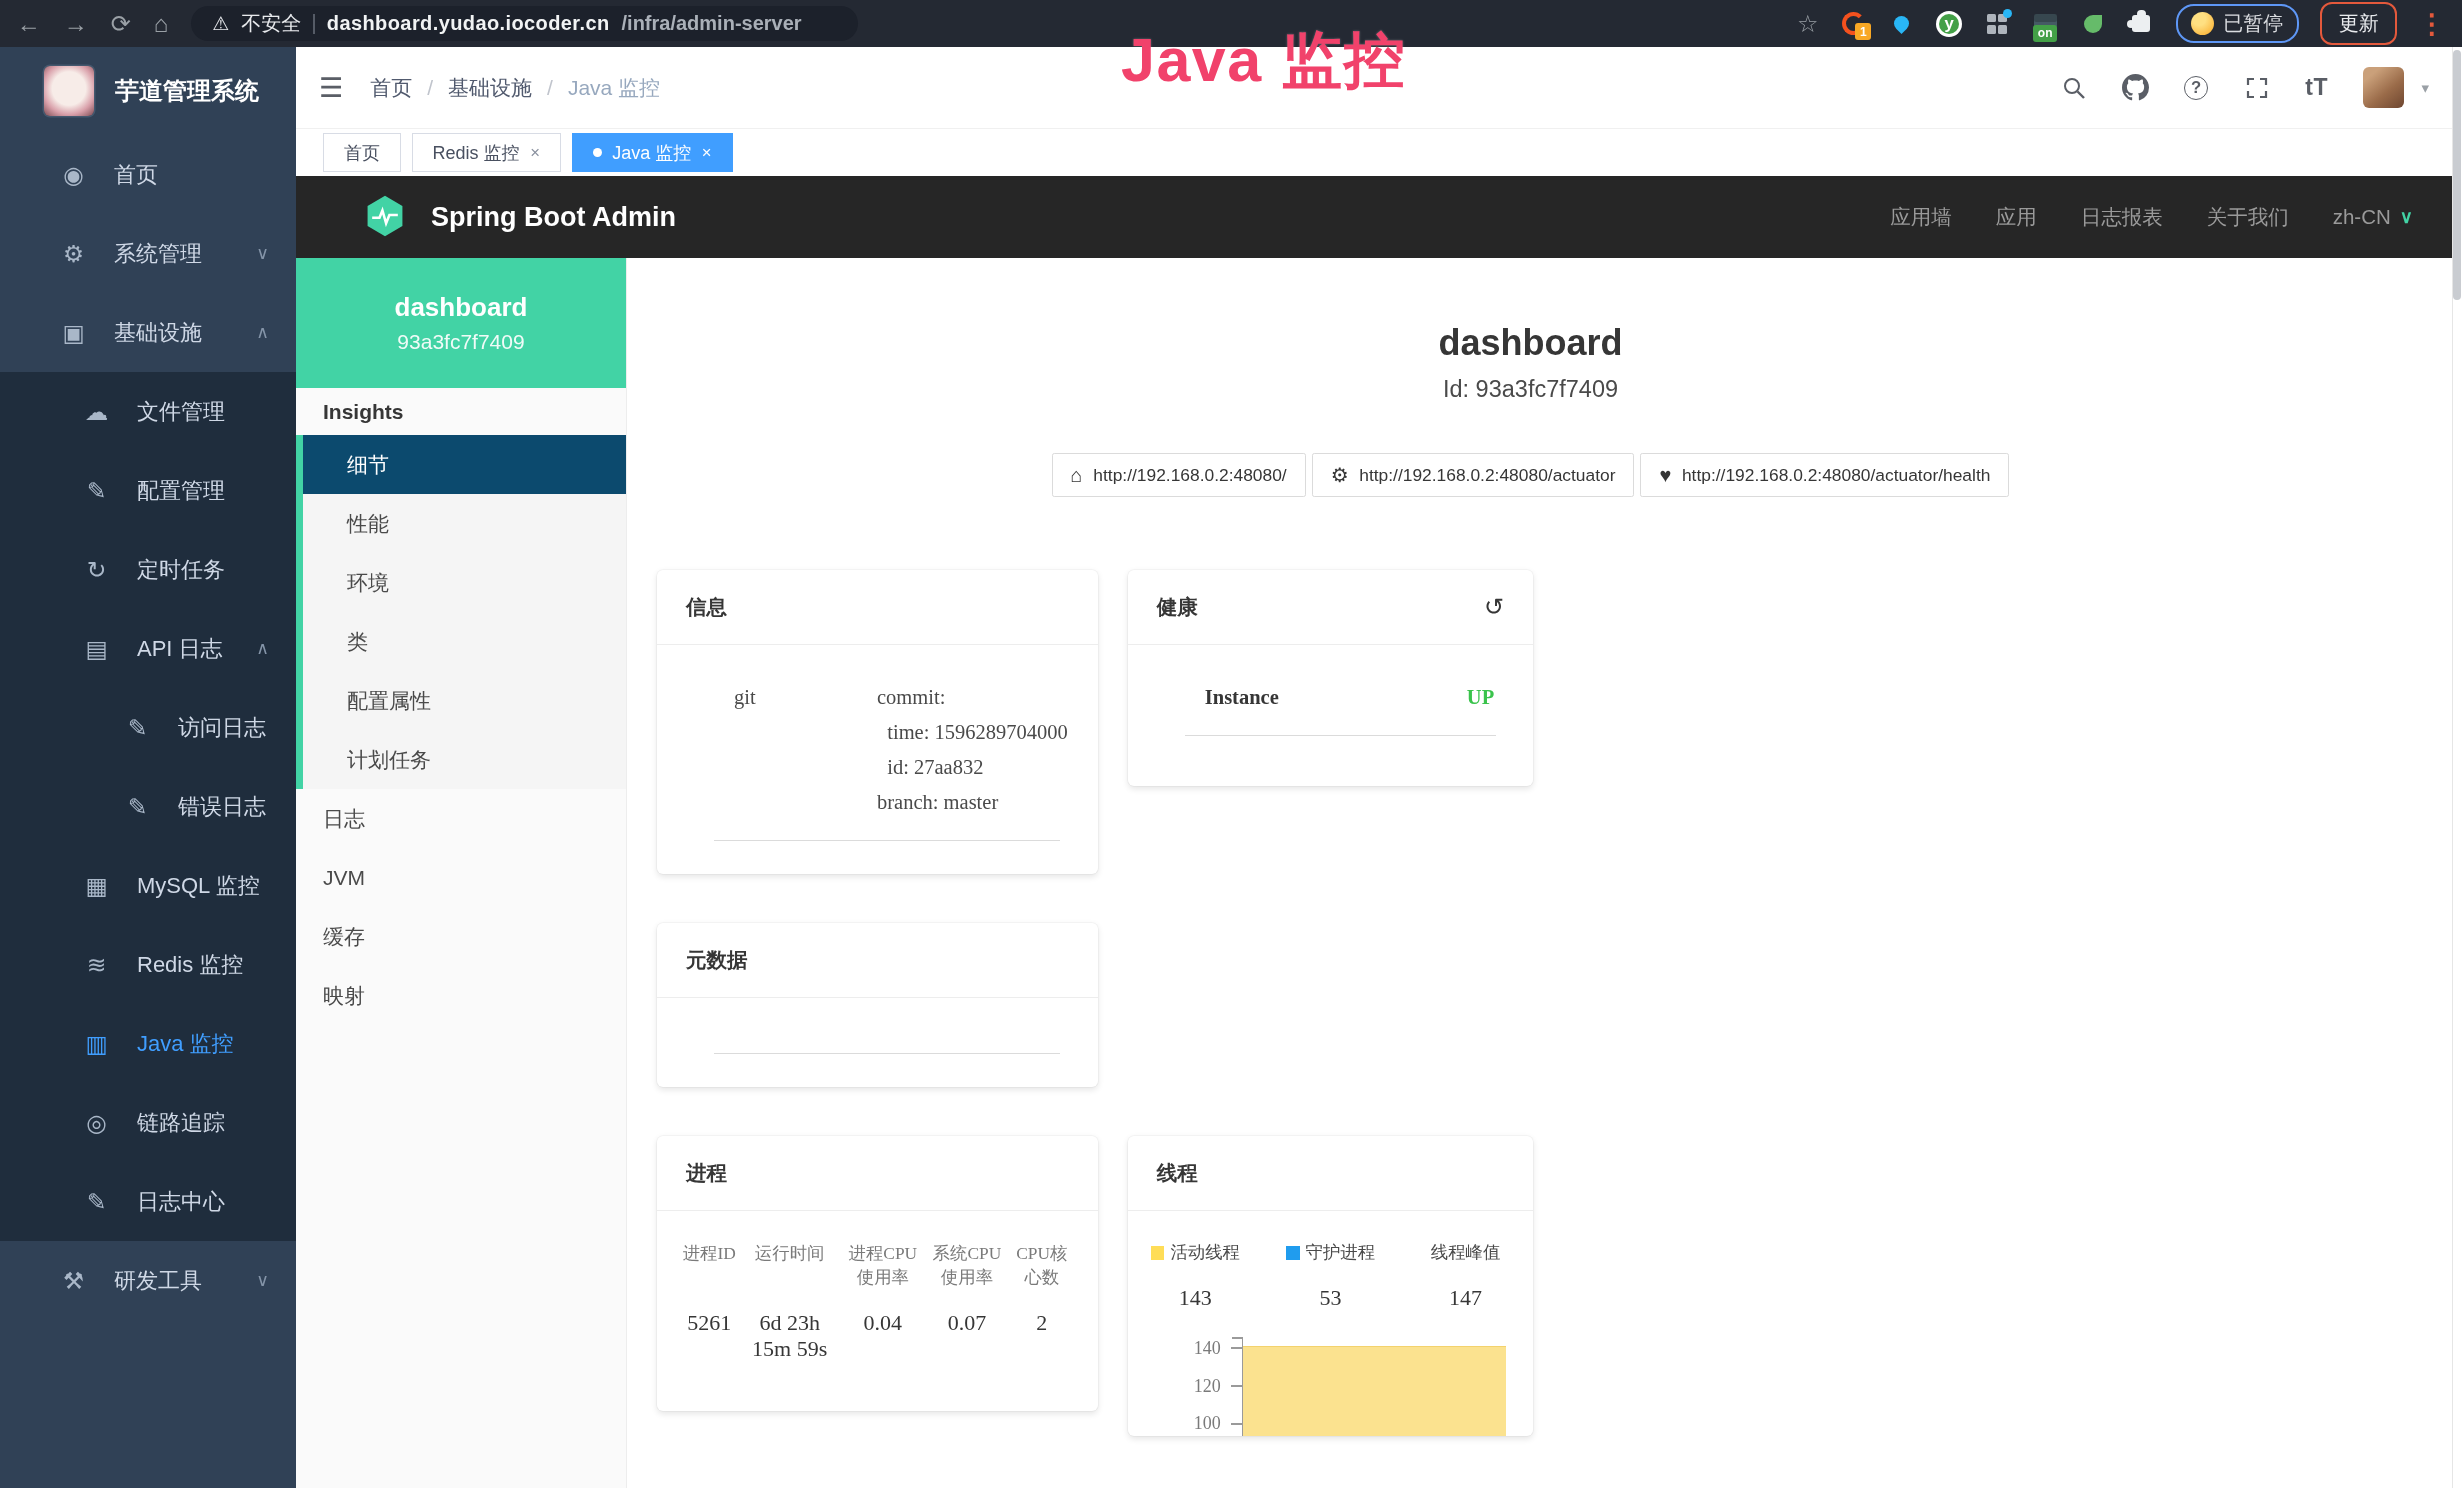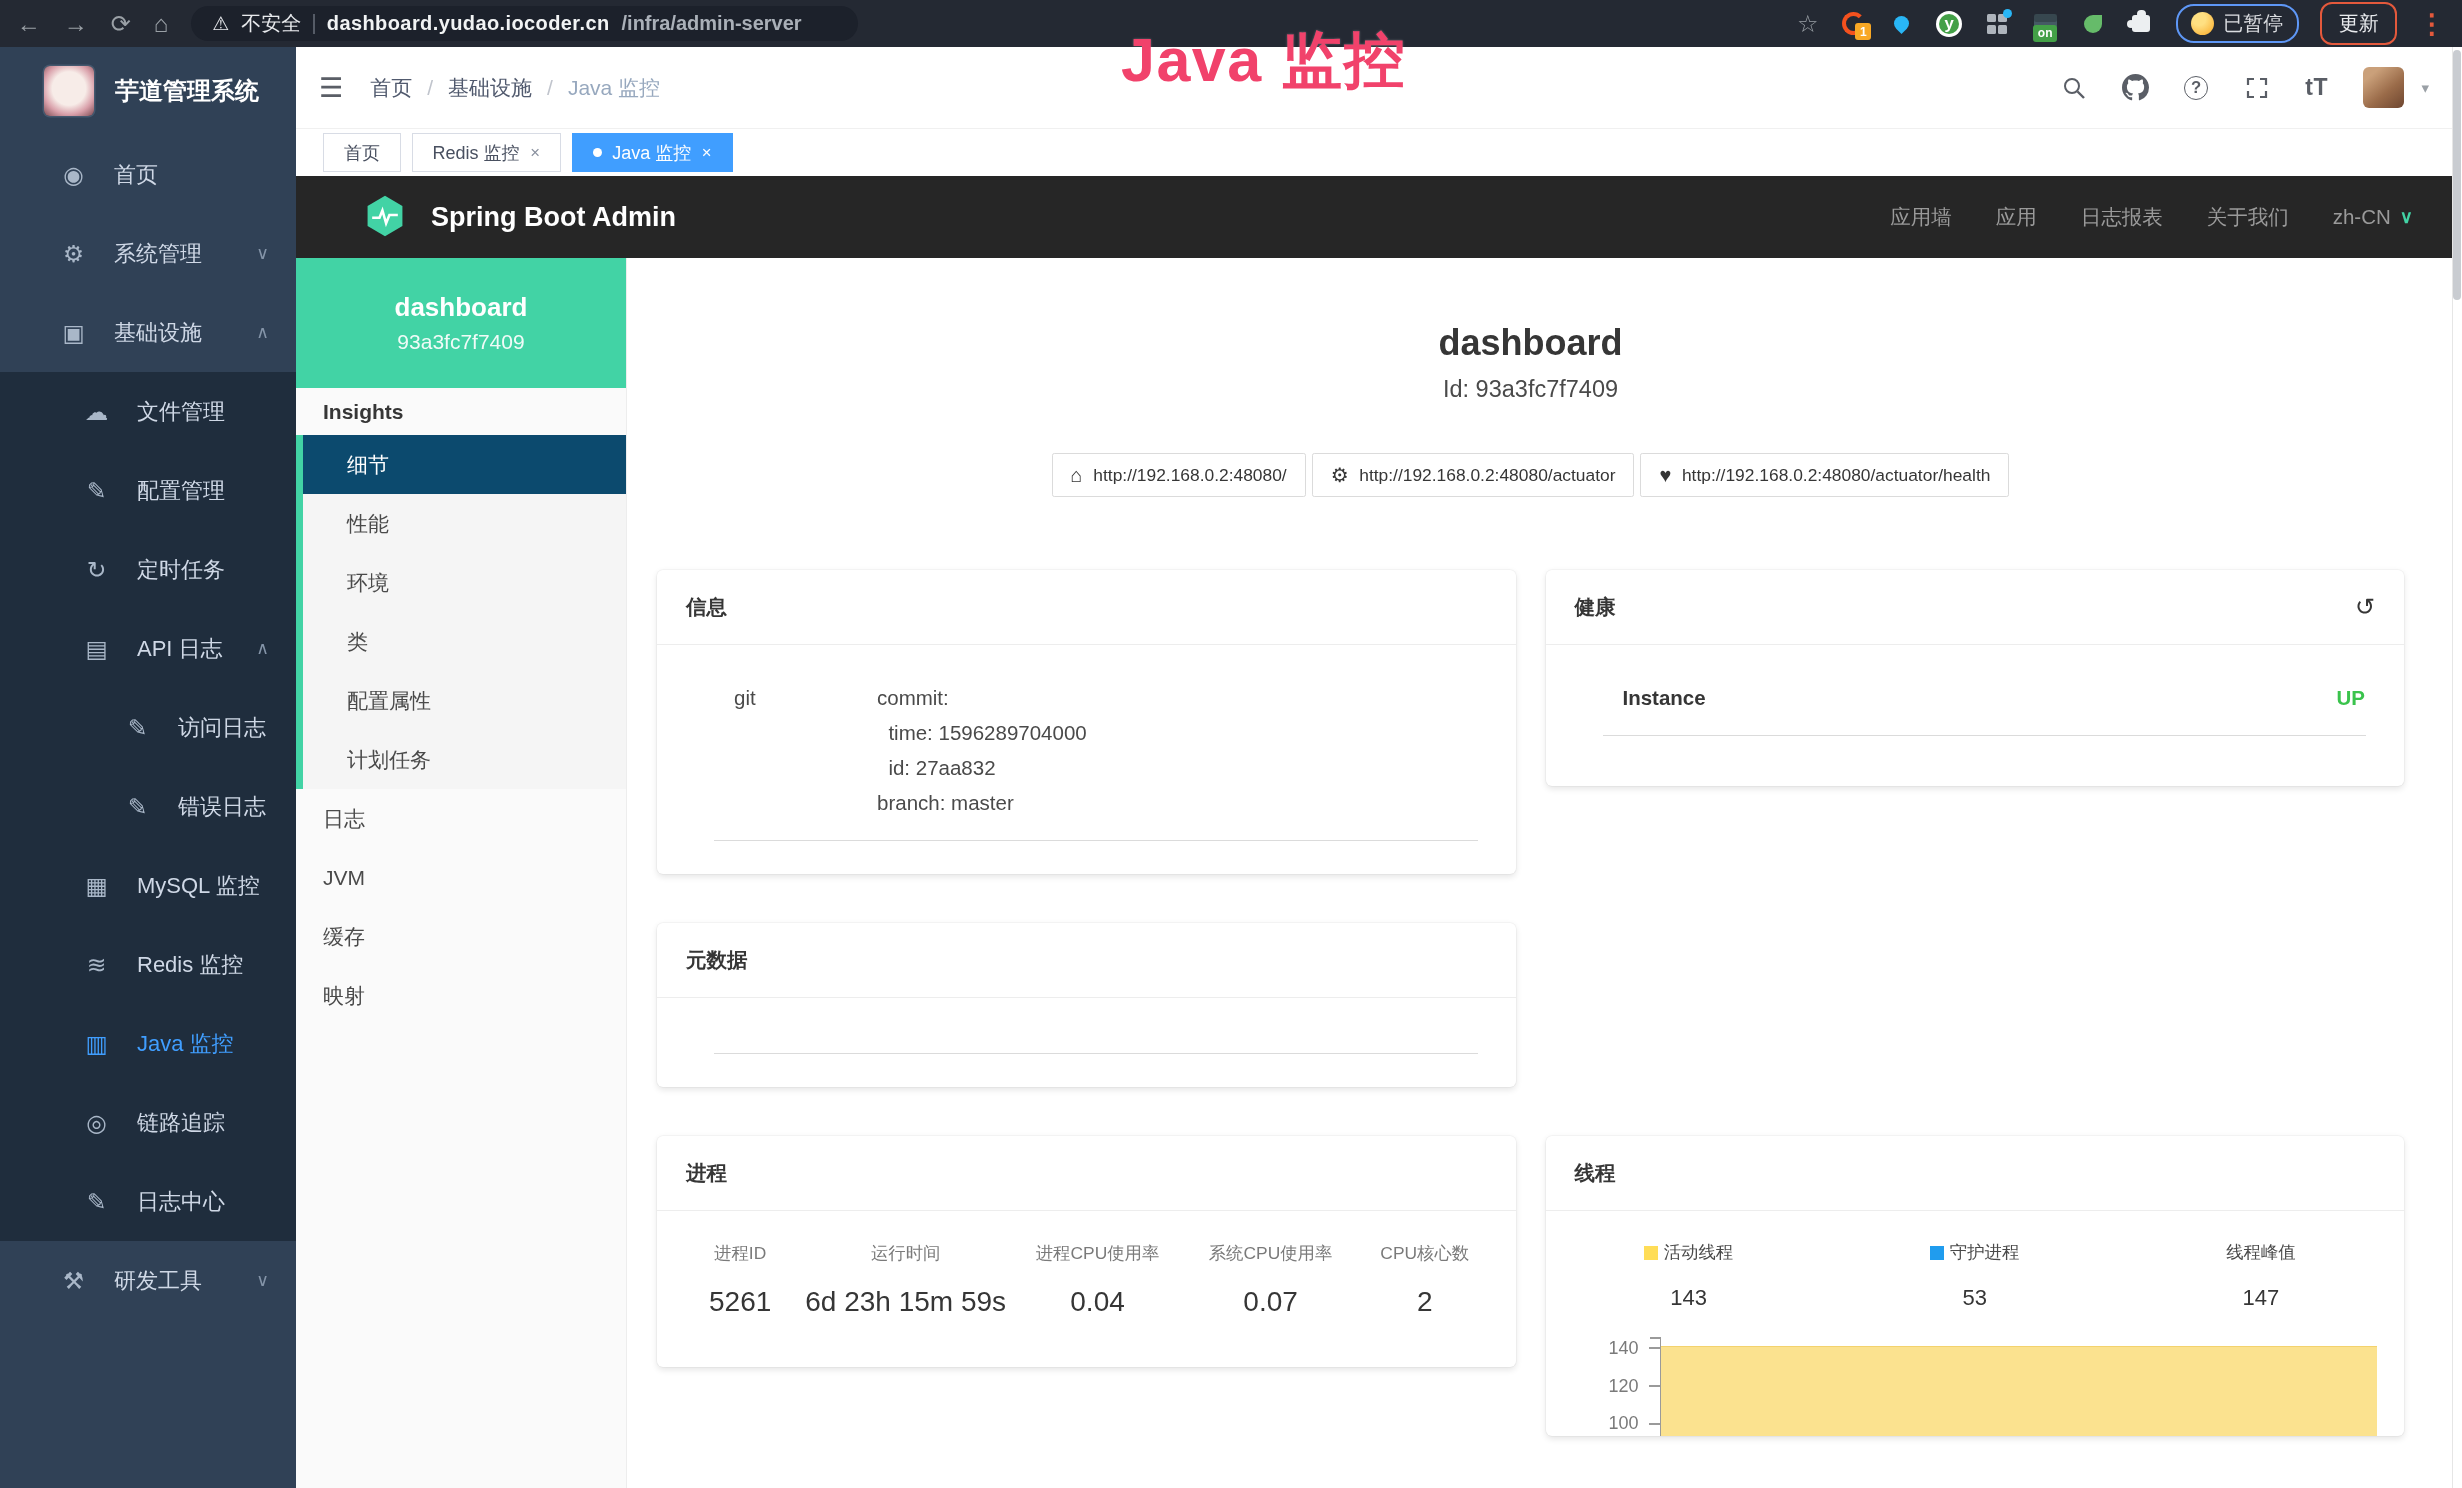--- a/index.html
+++ b/index.html
@@ -116,39 +116,39 @@
 
   .sba-main { flex:1; padding:64px 58px 0 30px; overflow:hidden; }
   .main-title { text-align:center; font-size:36px; font-weight:700; color:#363636; }
   .main-sub { text-align:center; font-size:23.5px; color:#4a4a4a; margin-top:12px; }
   .links { display:flex; justify-content:center; margin-top:50px; gap:6px; }
   .link-box { border:0.8px solid #dbdbdb; border-radius:2.3px; background:#fff; height:44px;
     display:flex; align-items:center; gap:10.6px; padding:0 18px; font-size:17.4px; color:#363636;
     cursor:pointer; }
   .link-box .li { font-size:20px; }
 
-  .cards { display:grid; grid-template-columns:1fr 1fr; column-gap:30px; row-gap:49px;
-    margin-top:73px; align-items:start; }
+  .cards { display:grid; grid-template-columns:1fr 1fr 1fr 1fr; column-gap:30px; row-gap:49px;
+    margin-top:73px; align-items:start;font-family:Liberation Serif, serif; }
   .card { background:#fff; border-radius:6px;
     box-shadow:0 2.3px 6px rgba(10,10,10,.10), 0 0 0 0.8px rgba(10,10,10,.04); }
   .card-header { display:flex; align-items:center; padding:23px 29px; font-size:20.5px; font-weight:700;
     color:#363636; border-bottom:1.5px solid #ededed; }
   .card-hbtn { margin-left:auto; font-size:24px; color:#363636; cursor:pointer; font-weight:400; }
   .card-body { padding:35px 30px 33px; }
   .kv { display:flex; font-size:20.5px; color:#4a4a4a; line-height:35px; }
   .kv-label { width:190px; padding-left:47px; flex-shrink:0; }
   .kv-value .line { white-space:pre; }
   .divider { border-top:1.5px solid #dbdbdb; margin:20px 7.6px 0 27px; }
   .health-row { display:flex; align-items:center; font-size:20.5px; padding:0 9px 0 47px; line-height:35px; }
   .health-label { color:#363636; font-weight:700; }
   .health-status { margin-left:auto; font-weight:700; }
 
   .ptable { display:grid; grid-template-columns:.8fr 1.4fr 1.15fr 1.15fr .9fr; text-align:center; }
   .ptable .ph { font-size:17.4px; color:#7a7a7a; }
-  .ptable .pv { font-size:28px; color:#363636; margin-top:21px; }
+  .ptable .pv { font-size:22px; color:#363636; margin-top:21px; }
 
   .legend { display:grid; grid-template-columns:1fr 1fr 1fr; text-align:center;
     font-size:17.4px; color:#4a4a4a; }
   .sq { display:inline-block; width:13.7px; height:13.7px; margin-right:6px; vertical-align:-1.5px; }
   .sq.yellow { background:#ffdd57; }
   .sq.blue { background:#209cee; }
   .legend-vals { display:grid; grid-template-columns:1fr 1fr 1fr; text-align:center;
     font-size:22px; color:#363636; margin-top:21px; }
   .chart { display:flex; margin-top:26px; height:99px; overflow:hidden; padding-right:27px; }
   .yaxis { width:114px; position:relative; font-size:18px; color:#7a7a7a; flex-shrink:0; }

